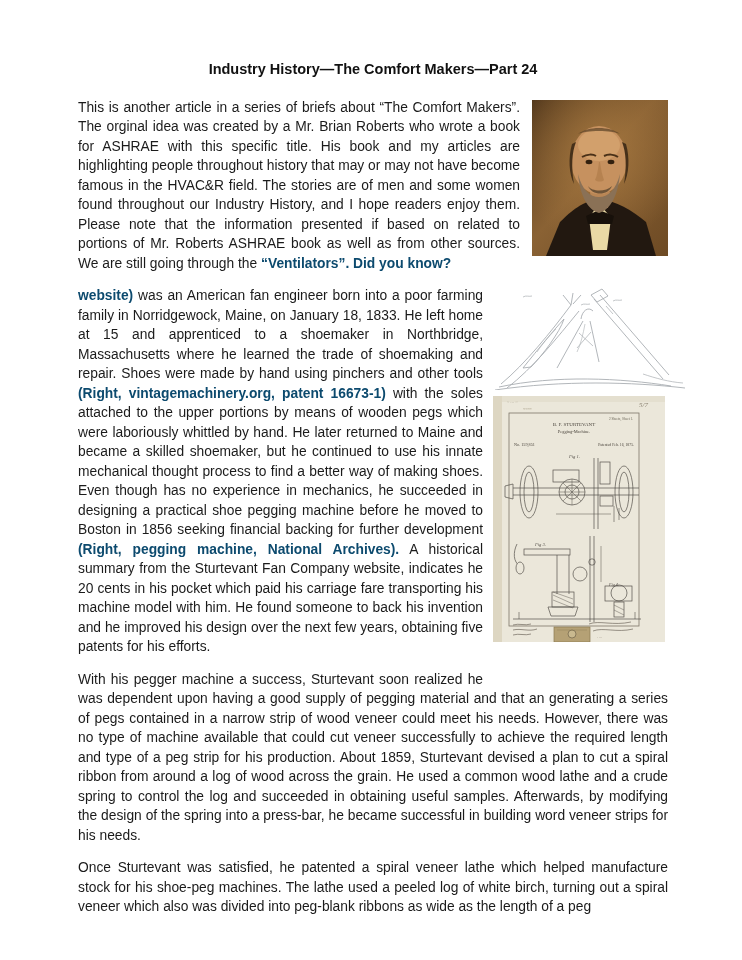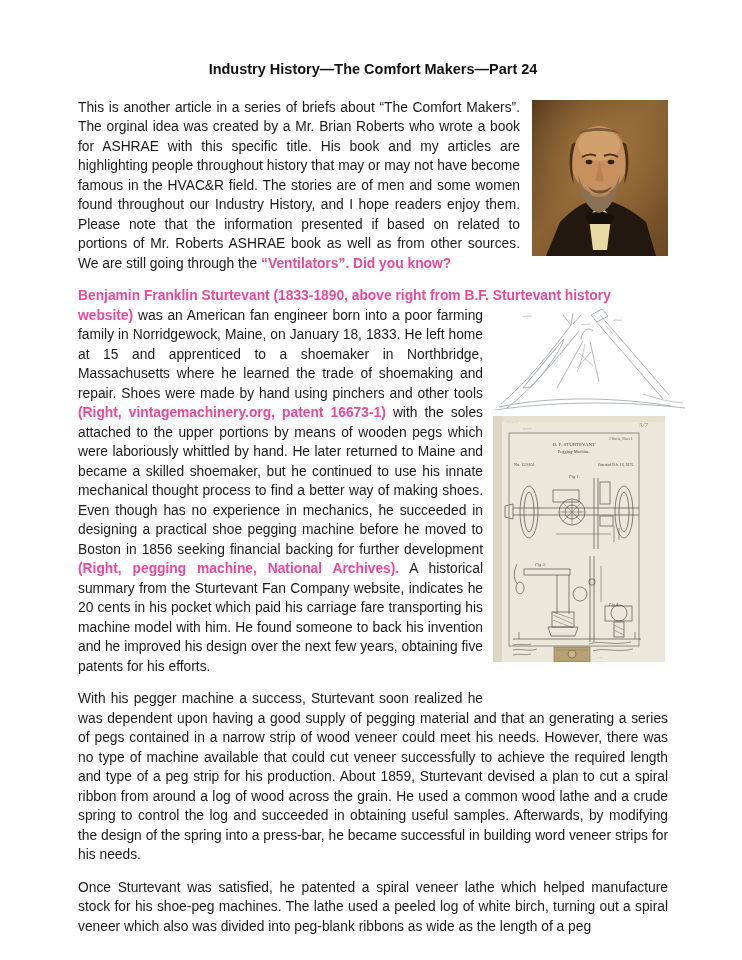--- a/index.html
+++ b/index.html
@@ -23,21 +23,21 @@
     line-height:1.1;
     margin:0 0 20px 0;
     color:#111;
   }
   .para{
     font-size:13.8px;
     line-height:19.5px;
     text-align:justify;
     margin:0 0 13px 0;
   }
-  .para b{color:#ec4899;}
+  .para b{color:#0c4a6e;}
   .lead{margin-bottom:0;}
   
   .portrait-float{
     float:right;
     width:136px;height:156px;
     margin:2px 0 6px 12px;
   }
   .fig-float{
     float:right;
     width:175px;
@@ -103,23 +103,20 @@
 
         <path d="M67,62 C66,70 65,76 63,80 C66,82 70,82 72,80 C70,75 69,69 68,62" fill="#b27e4c" opacity="0.8"></path>
 
         <path d="M46,74 C48,96 56,110 67,113 C78,110 86,96 88,74 C84,90 76,97 67,97 C58,97 50,90 46,74 Z" fill="#8a7156"></path>
         <path d="M56,86 C60,92 74,92 80,86 C76,96 60,96 56,86 Z" fill="#6e5438"></path>
       </svg>
     </span>
     <span>This is another article in a series of briefs about “The Comfort Makers”. The orginal idea was created by a Mr. Brian Roberts who wrote a book for ASHRAE with this specific title. His book and my articles are highlighting people throughout history that may or may not have become famous in the HVAC&amp;R field. The stories are of men and some women found throughout our Industry History, and I hope readers enjoy them. Please note that the information presented if based on related to portions of Mr. Roberts ASHRAE book as well as from other sources. We are still going through the <b>“Ventilators”.</b> <b>Did you know?</b></span>
   </div>
 
-  <div class="para lead">
-    <span><b>Benjamin Franklin Sturtevant (1833-1890, above right from B.F. Sturtevant history</b></span>
-  </div>
 
   <div class="para">
     <span class="fig-float">
       <svg class="pinchers-svg" viewBox="0 0 196 102" fill="none" stroke="#a9aeb2" stroke-width="0.9">
 
         <path d="M8,96 C32,76 58,44 78,17"></path>
         <path d="M14,100 C40,80 64,50 86,23"></path>
         <path d="M30,80 C46,60 60,43 71,31 C67,44 49,68 38,79 Z"></path>
         <path d="M78,17 L70,7 M78,17 L80,5 M80,16 L88,7"></path>
         <path d="M44,64 C50,55 58,46 63,41" stroke-width="0.6"></path>

